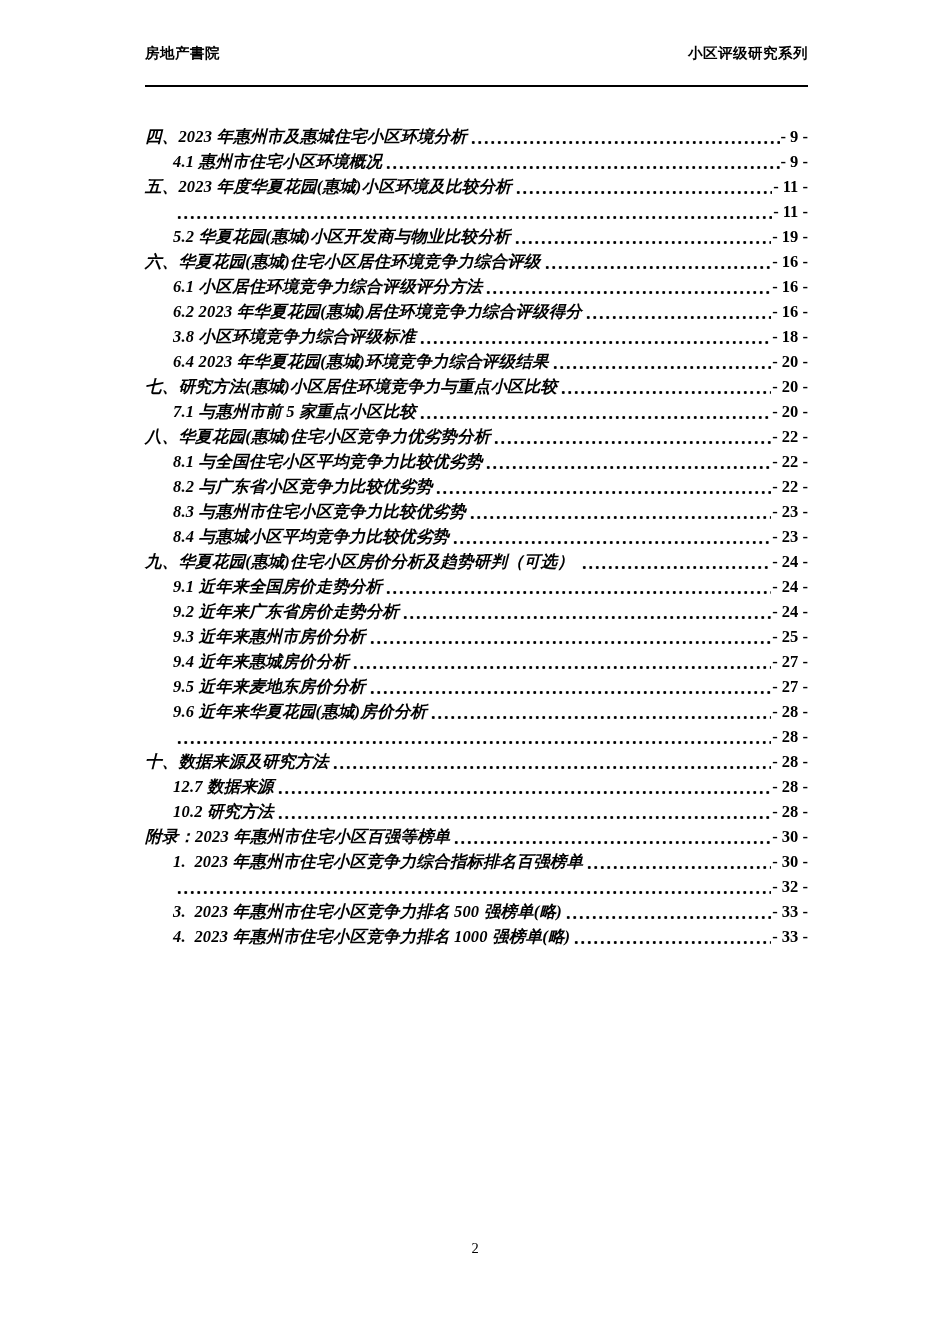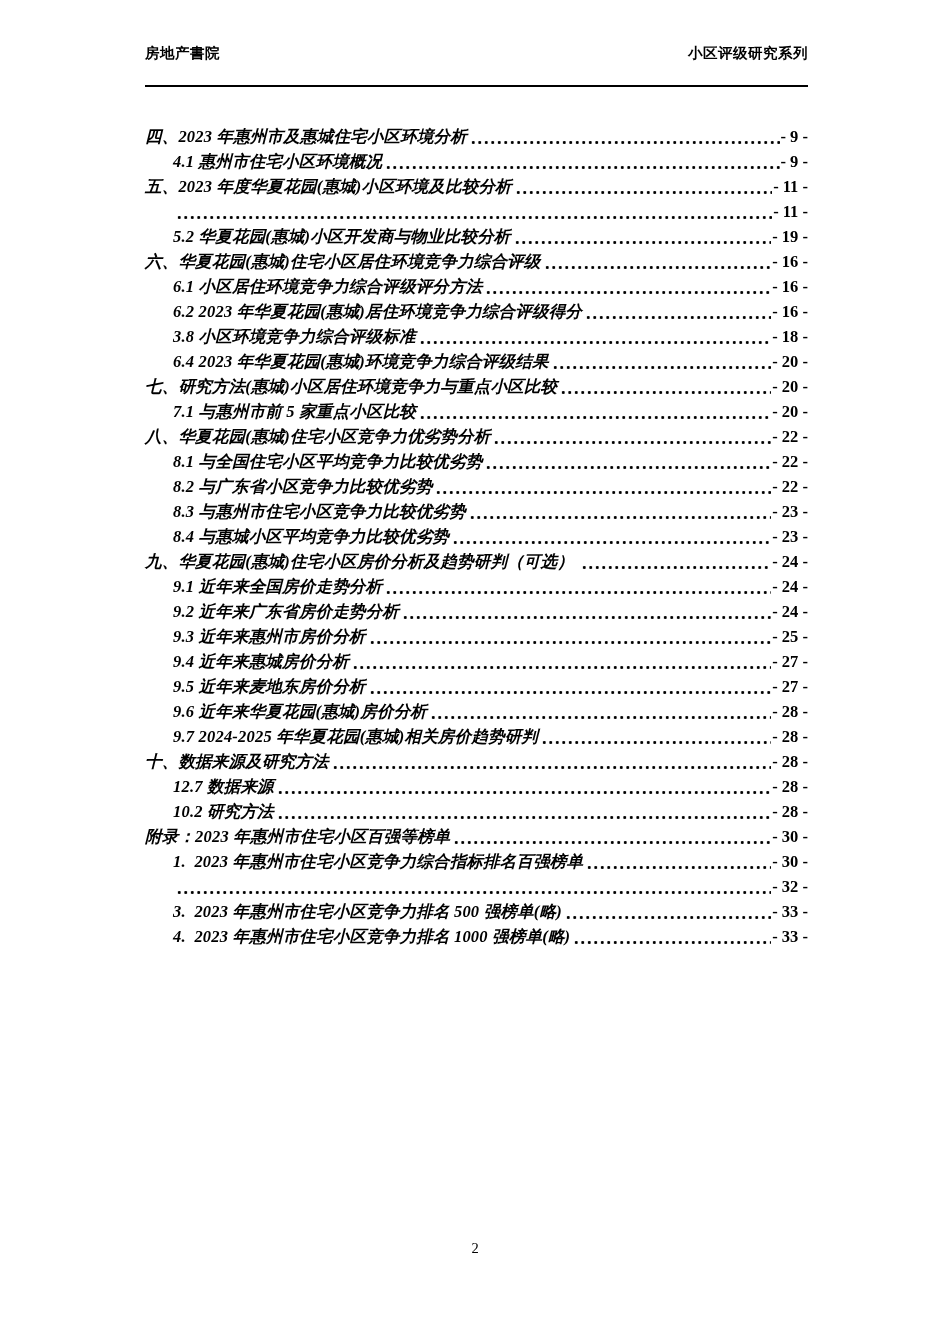--- a/index.html
+++ b/index.html
@@ -203,21 +203,20 @@
         <span class="toc-label">9.5 近年来麦地东房价分析</span>
         <span class="toc-dots"></span>
         <span class="toc-page">- 27 -</span>
       </div>
       <div class="toc-row lvl1">
         <span class="toc-label">9.6 近年来华夏花园(惠城)房价分析</span>
         <span class="toc-dots"></span>
         <span class="toc-page">- 28 -</span>
       </div>
       <div class="toc-row lvl1">
-        <span class="toc-label">9.7 2024-2025 年华夏花园(惠城)相关房价趋势研判</span>
         <span class="toc-dots"></span>
         <span class="toc-page">- 28 -</span>
       </div>
       <div class="toc-row lvl0">
         <span class="toc-label">十、数据来源及研究方法</span>
         <span class="toc-dots"></span>
         <span class="toc-page">- 28 -</span>
       </div>
       <div class="toc-row lvl1">
         <span class="toc-label">12.7 数据来源</span>

